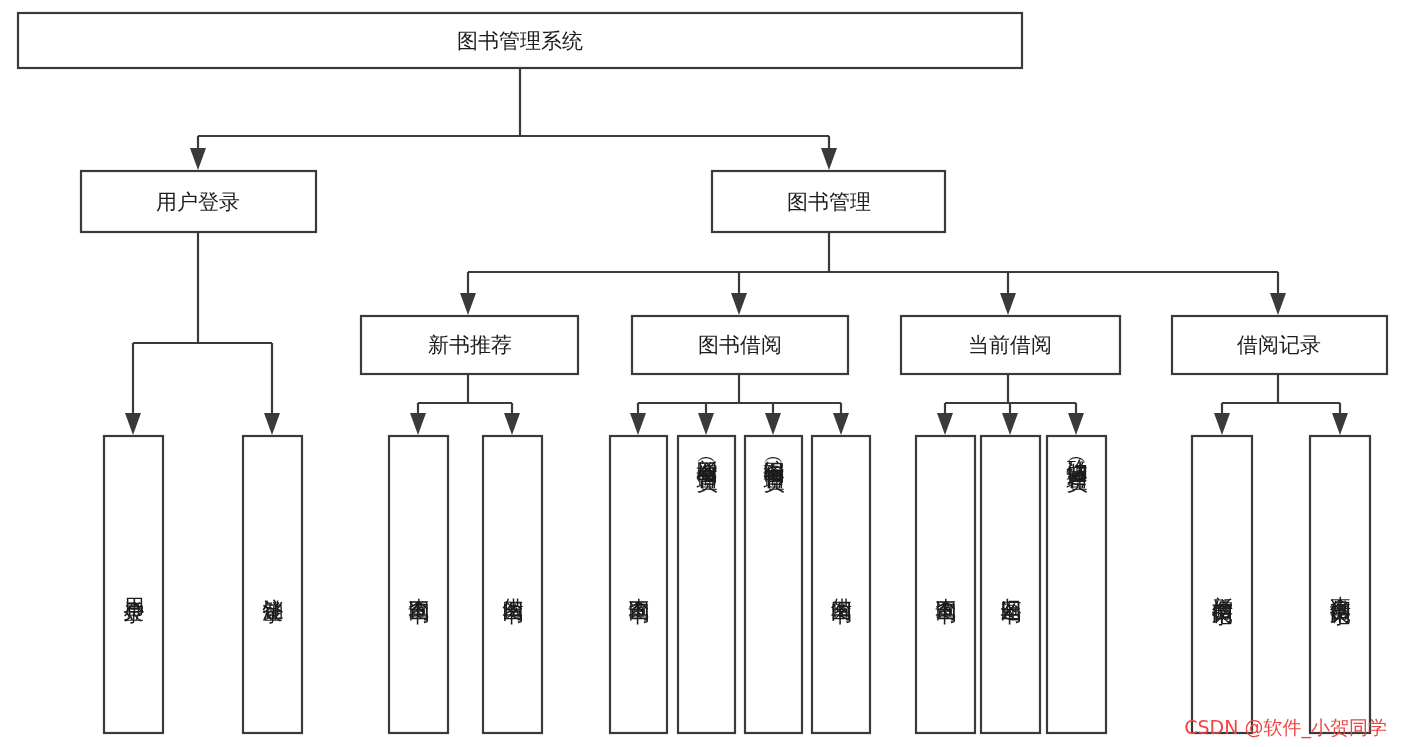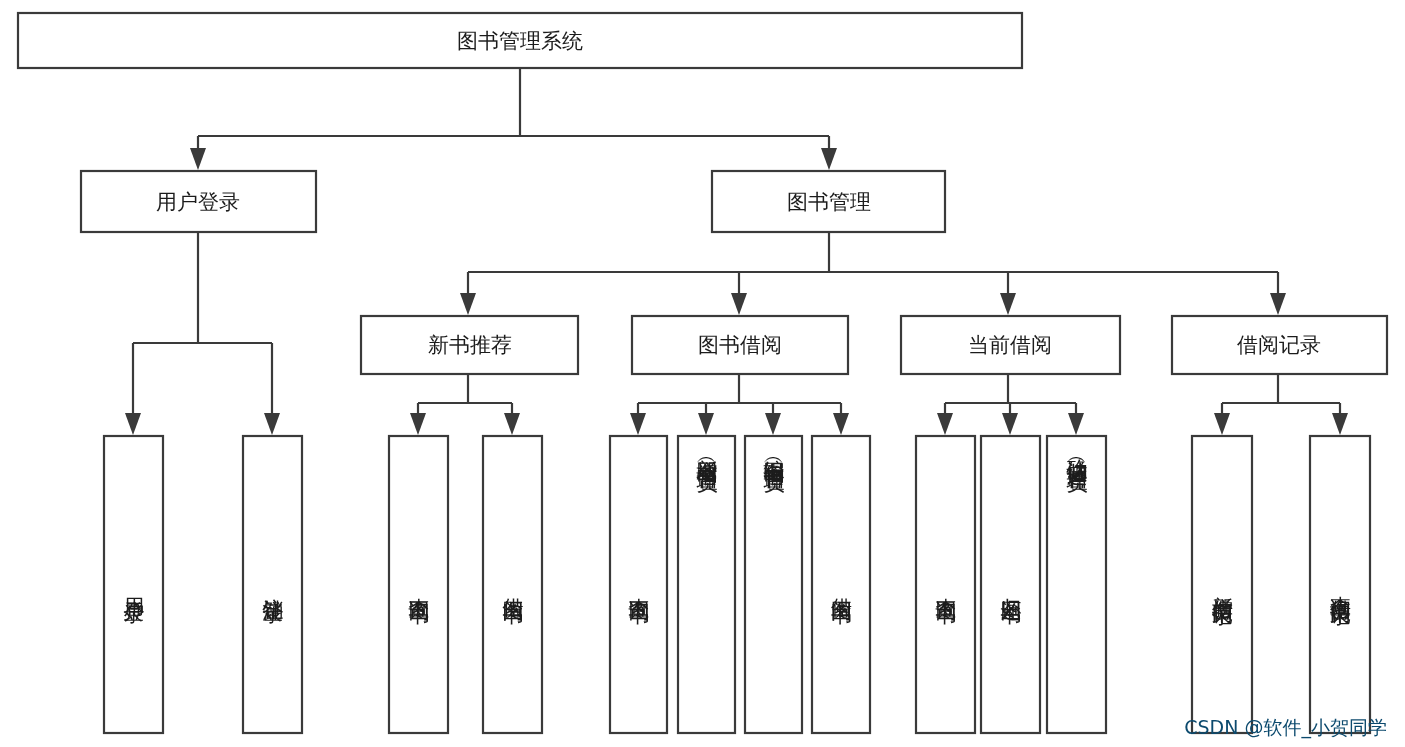--- a/index.html
+++ b/index.html
@@ -64,21 +64,21 @@
     letter-spacing: 2px;
     color: #1c1c1c;
     white-space: nowrap;
   }
   .watermark {
     position: absolute;
     right: 14px;
     bottom: 6px;
     font-family: "DejaVu Sans", "Liberation Sans", sans-serif;
     font-size: 19px;
-    color: #0c4a6e;
+    color: #ef4444;
     white-space: nowrap;
     pointer-events: none;
   }
 </style>
 </head>
 <body>
 
 <div id="diagram-root">
 
   <svg id="flow-svg" viewBox="0 0 1405 747">

